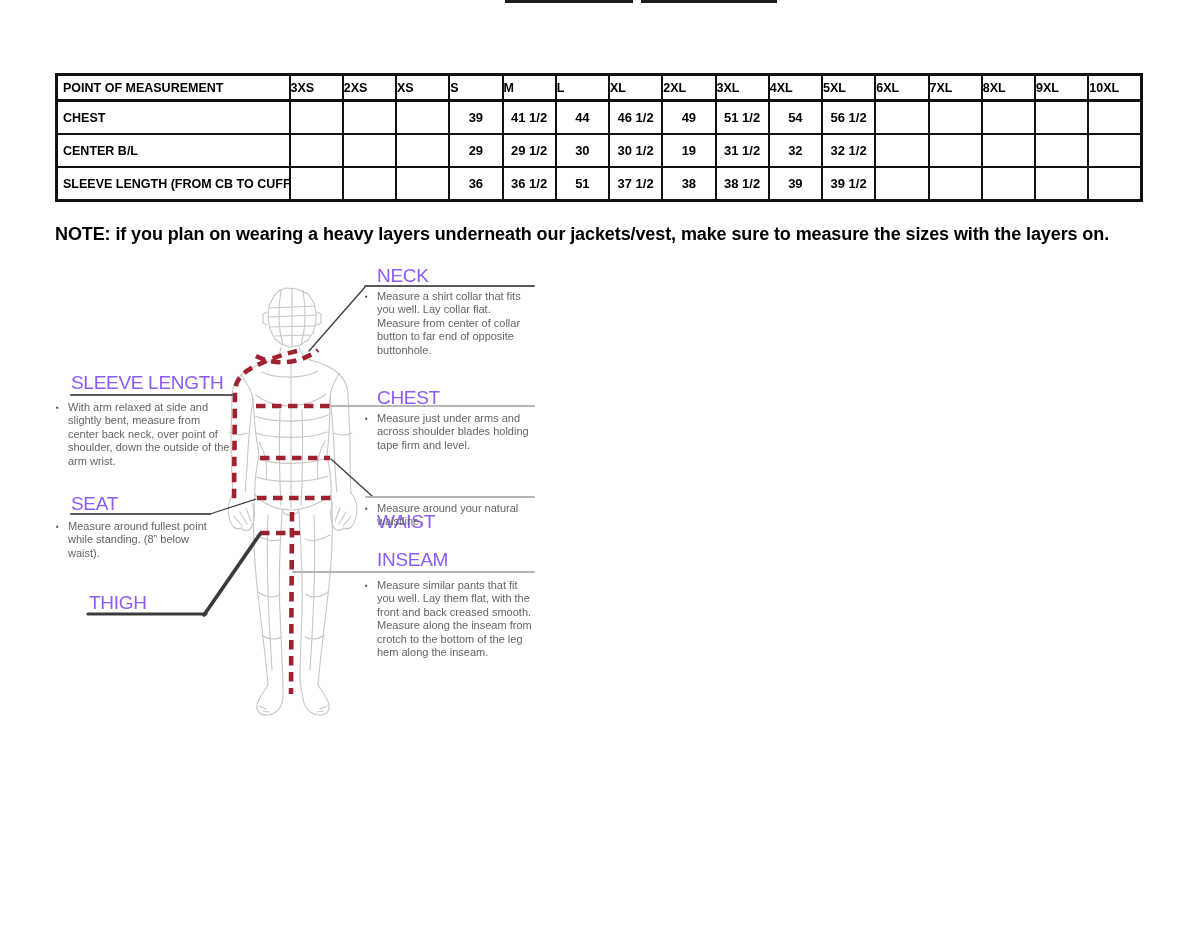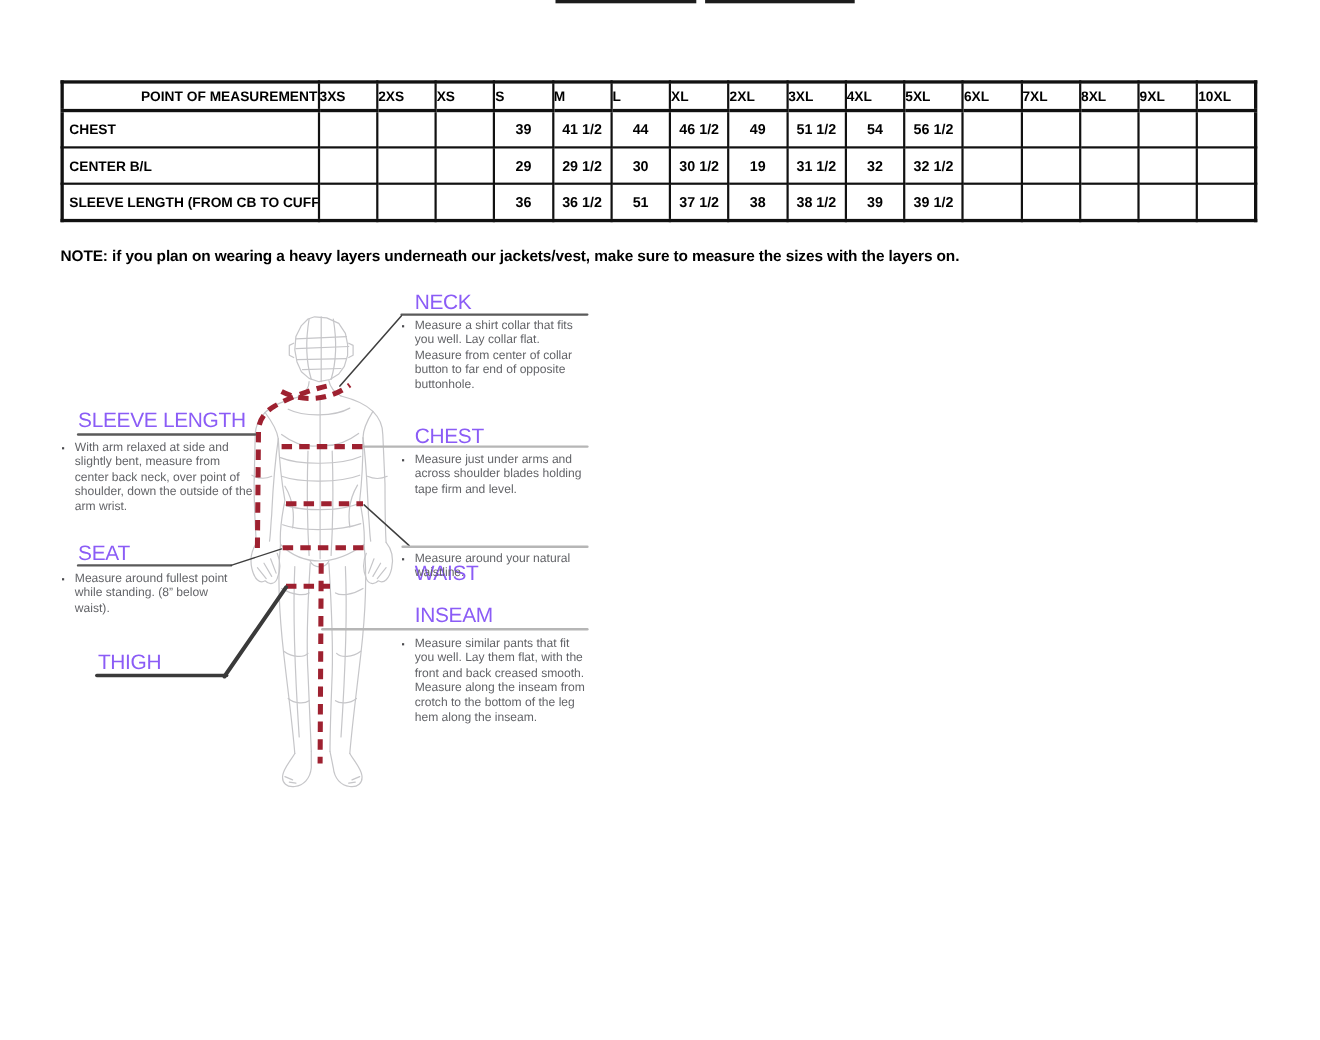--- a/index.html
+++ b/index.html
@@ -10,26 +10,26 @@
   .crop-bar{position:absolute;height:3px;background:#1c1c1c;top:0;}
 
   
   .table-wrap{position:absolute;left:55px;top:73px;width:1088px;}
   table.size{border-collapse:collapse;table-layout:fixed;width:1088px;
              font-family:"Liberation Sans",sans-serif;}
   table.size th,table.size td{border:2px solid #111;color:#000;overflow:hidden;white-space:nowrap;}
   table.size{border:3px solid #111;}
   table.size thead th{border-bottom:3px solid #111;font-size:12.5px;font-weight:bold;
                       text-align:left;height:23px;padding:0;}
-  table.size thead th.lbl{text-align:right;padding-left:5px;font-size:12.5px;}
+  table.size thead th.lbl{text-align:left;padding-left:5px;font-size:12.5px;}
   table.size tbody td{font-size:13px;font-weight:bold;text-align:center;height:31px;padding:0;}
   table.size tbody td.lbl{text-align:left;padding-left:5px;font-size:12.5px;}
 
   
-  .note{position:absolute;left:55px;top:224px;font-size:14px;font-weight:bold;color:#000;
+  .note{position:absolute;left:55px;top:224px;font-size:18px;font-weight:bold;color:#000;
         letter-spacing:-0.1px;}
 
   
   .diagram-svg{position:absolute;left:0;top:250px;width:600px;height:470px;}
   .d-head{position:absolute;font-size:19px;color:#8b5cf6;letter-spacing:-0.3px;line-height:17px;}
   .d-text{position:absolute;display:flex;align-items:flex-start;font-size:11px;line-height:13.4px;
           color:#636468;}
   .d-text .blt{flex:0 0 12px;font-size:8px;line-height:13px;color:#4b4b4f;}
   .d-text .txt{flex:1;}
   .d-text.alt{font-size:12.5px;line-height:15.5px;color:#4a4a4c;}

